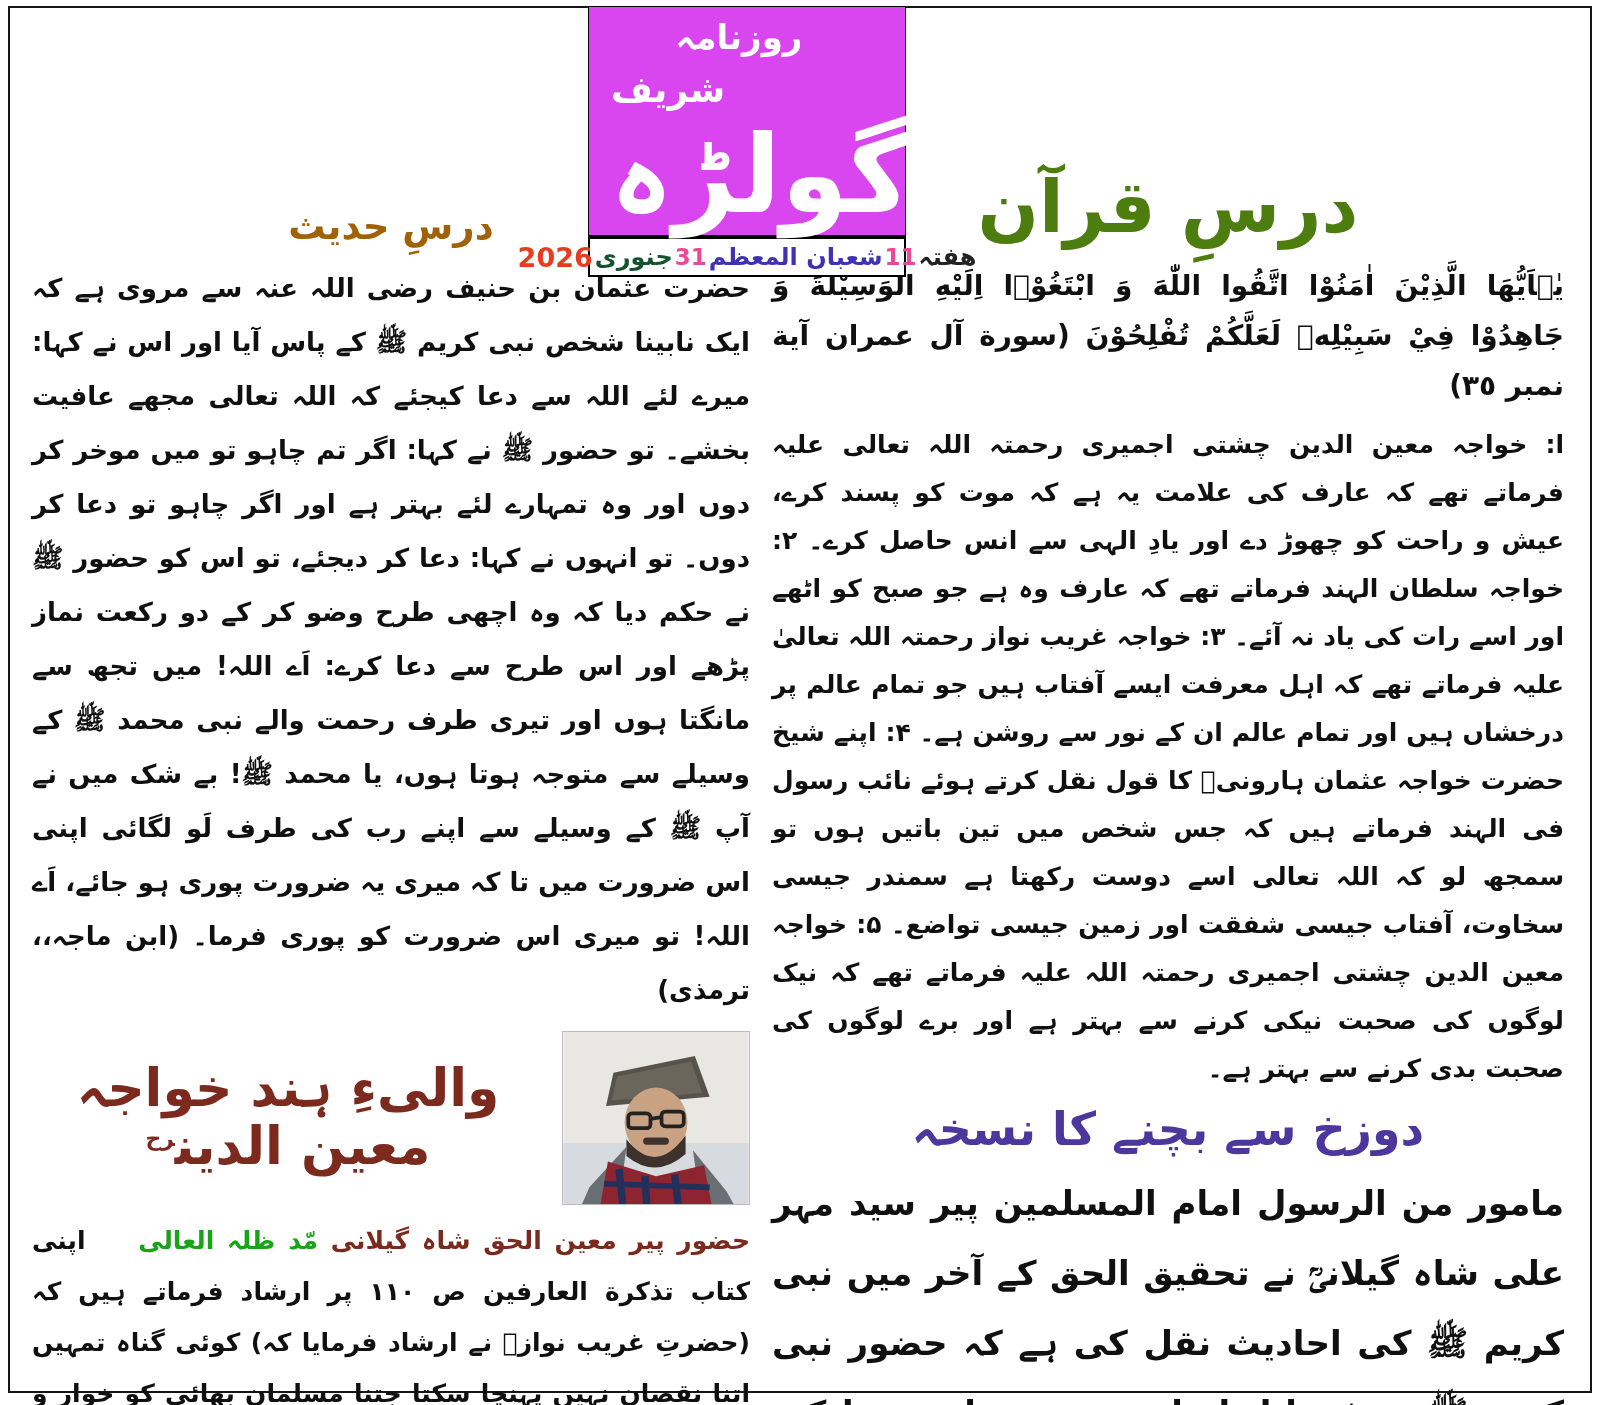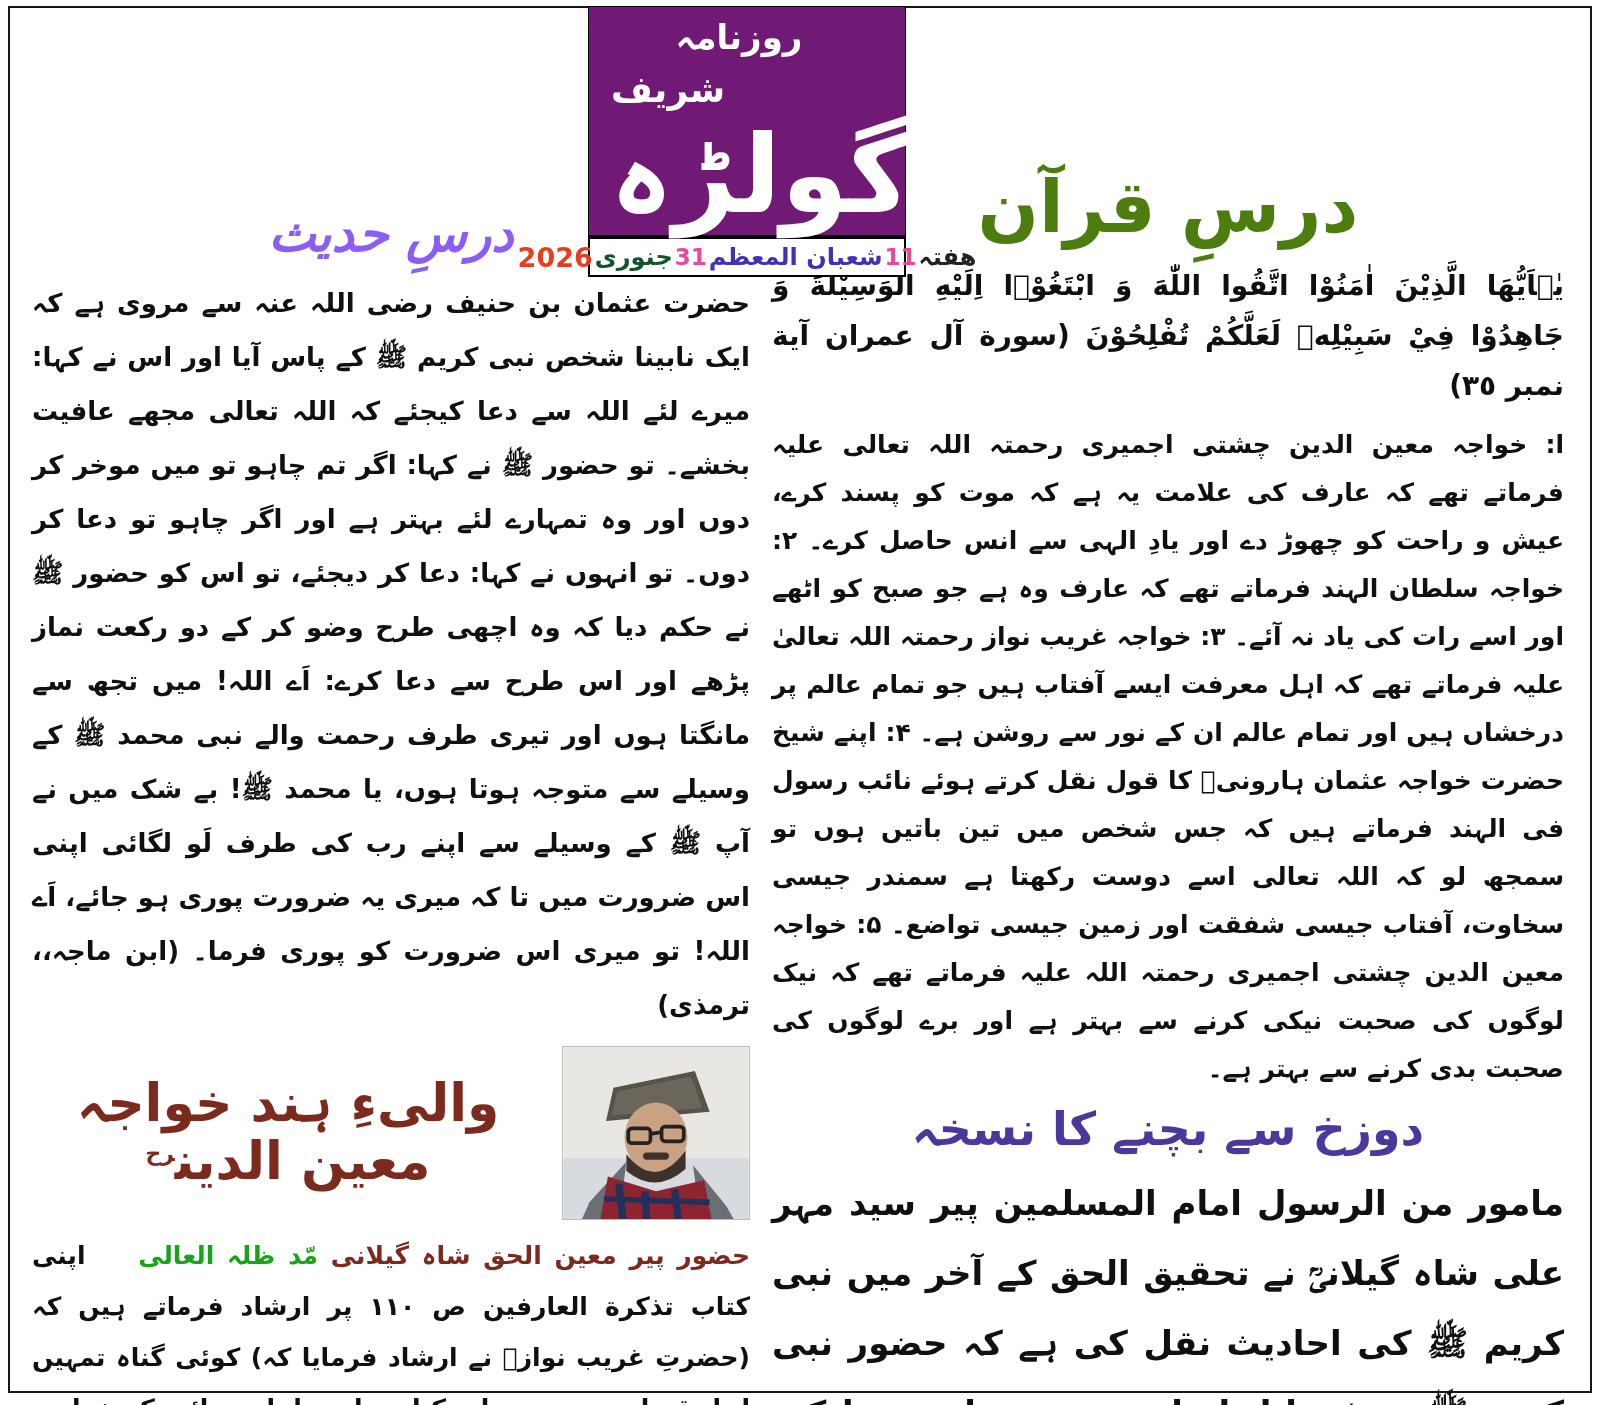--- a/index.html
+++ b/index.html
@@ -2,41 +2,41 @@
 <html lang="ur"><head>
 <meta charset="utf-8">
 <style>
   html,body{margin:0;padding:0;background:#fff;}
   .page{position:relative;width:1600px;height:1405px;background:#fff;overflow:hidden;
         font-family:"DejaVu Sans","Liberation Sans",sans-serif;color:#111;}
   .frame{position:absolute;left:8px;top:6px;right:8px;bottom:12px;border:2px solid #151515;}
 
   
   .masthead{position:absolute;left:588px;top:6px;width:318px;z-index:5;}
-  .masthead-black{background:#701a75;color:#fff;height:228px;position:relative;border:1px solid #000;}
+  .masthead-black{background:#d946ef;color:#fff;height:228px;position:relative;border:1px solid #000;}
   .mh-daily{position:absolute;top:10px;right:16px;left:0;text-align:center;font-size:34px;font-weight:bold;}
   .mh-sharif{position:absolute;top:62px;left:22px;font-size:36px;font-weight:bold;}
   .mh-title{position:absolute;bottom:6px;left:0;right:0;text-align:center;font-size:108px;line-height:1;font-weight:bold;padding-left:21px;}
   .dateline{height:36px;border:2px solid #000;border-top:3px solid #000;background:#fff;
             display:flex;align-items:center;justify-content:center;gap:2px;
             font-weight:bold;font-size:24px;white-space:nowrap;}
   .d-blk{color:#222;}
   .d-blue{color:#4031b5;}
   .d-num-blue{color:#ec4899;font-size:23px;}
   .d-red{color:#14532d;}
   .d-num-red{color:#e73c20;font-size:27px;}
 
   
   .col{position:absolute;direction:rtl;}
   .col-left{left:32px;top:206px;width:718px;}
   .col-right{left:772px;top:166px;width:792px;}
 
   h2.sec{margin:0 0 12px 0;text-align:center;font-weight:bold;line-height:1.15;}
   .h-red{color:#4d7c0f;font-size:72px;}
-  .h-purple{color:#8b5cf6;font-size:50px;font-style:italic;}
+  .h-purple{color:#a16207;font-size:37px;}
   .h-purple-sm{color:#4c379c;font-size:46px;}
   .h-maroon{color:#7c2a1d;font-size:52px;margin:0;text-align:center;font-weight:bold;line-height:1.1;}
   .h-maroon .rh{font-size:0.42em;vertical-align:super;}
 
   p.body{margin:0 0 10px 0;text-align:justify;font-weight:bold;color:#101010;}
   .t-verse{font-size:28px;line-height:50px;}
   .t-trans{font-size:29px;line-height:48px;}
   .t-right-para{font-size:25px;line-height:48px;}
   .t-dozakh{font-size:34px;line-height:70px;}
   .t-hadith{font-size:26px;line-height:54px;}

